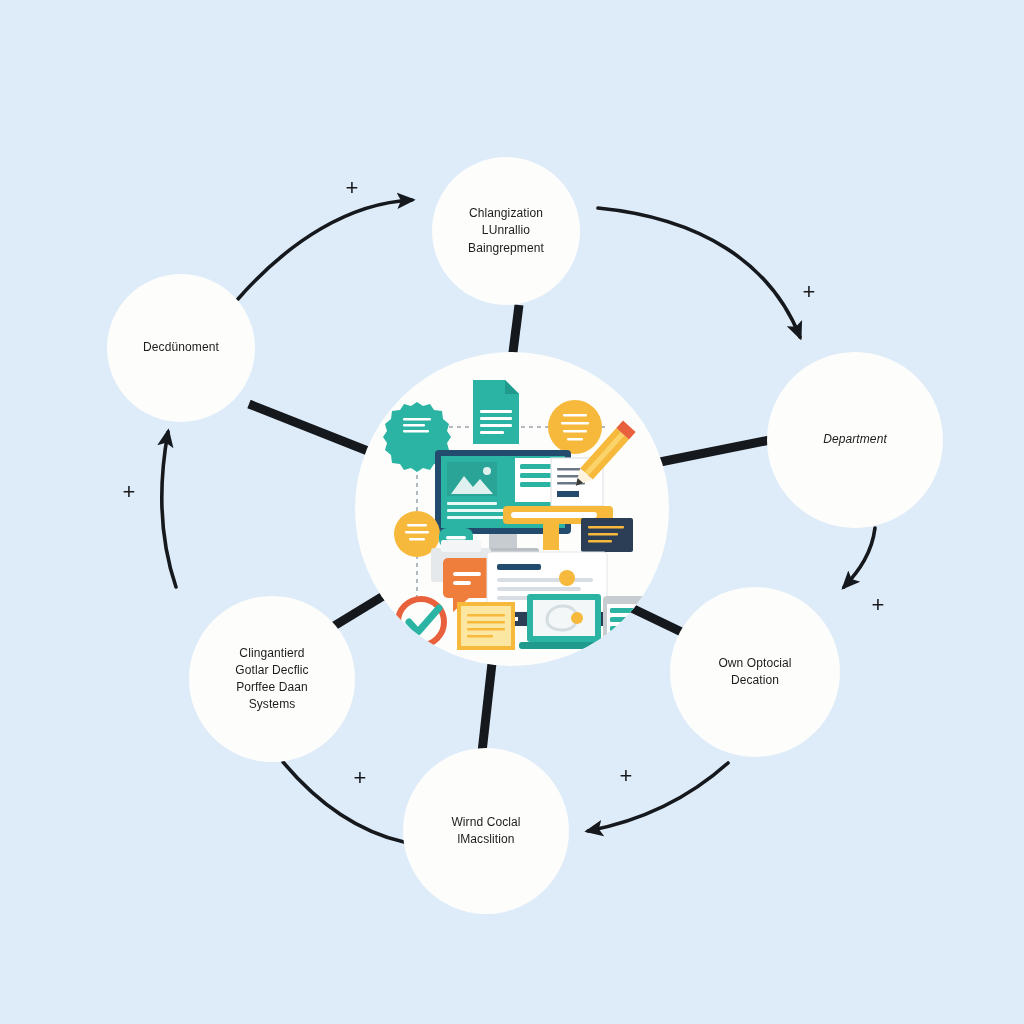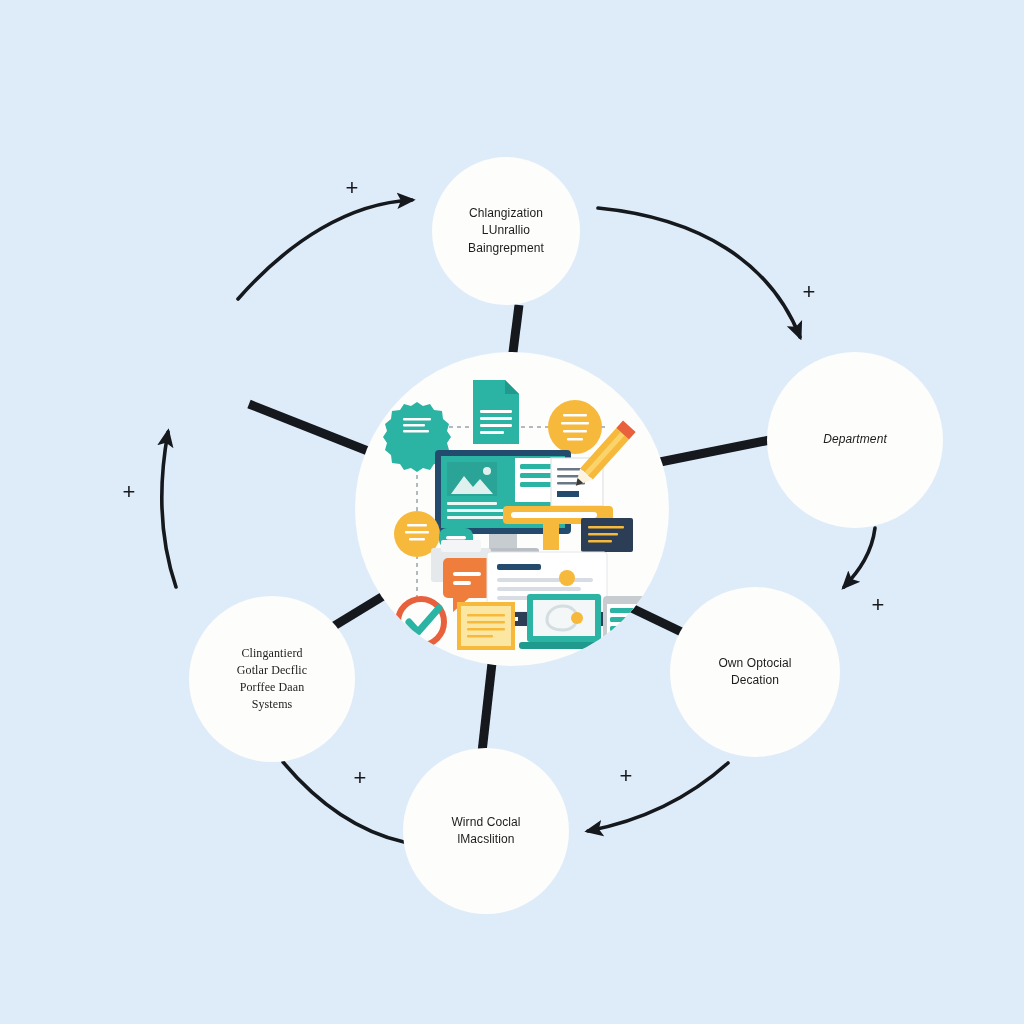--- a/index.html
+++ b/index.html
@@ -100,36 +100,39 @@
       <path d="M 176 587 C 160 540 158 487 168 432" marker-end="url(#arrowhead)"></path>
     </g>
   </svg>
 
   <div class="node" style="left:432px; top:157px; width:148px; height:148px;">
     <div class="node-label">Chlangization
 LUnrallio
 Baingrepment</div>
   </div>
 
+  <div class="node" style="left:107px; top:274px; width:148px; height:148px;">
+    <div class="node-label">Decdünoment</div>
+  </div>
 
   <div class="node" style="left:767px; top:352px; width:176px; height:176px;font-style:italic;">
     <div class="node-label">Department</div>
   </div>
 
   <div class="node" style="left:670px; top:587px; width:170px; height:170px;">
     <div class="node-label">Own Optocial
 Decation</div>
   </div>
 
   <div class="node" style="left:403px; top:748px; width:166px; height:166px;">
     <div class="node-label">Wirnd Coclal
 lMacslition</div>
   </div>
 
-  <div class="node" style="left:189px; top:596px; width:166px; height:166px;font-family:Liberation Serif, serif;">
+  <div class="node" style="left:189px; top:596px; width:166px; height:166px;">
     <div class="node-label">Clingantierd
 Gotlar Decflic
 Porffee Daan
 Systems</div>
   </div>
 
   <div class="hub">
     <svg class="hub-art" viewBox="0 0 314 314" width="314" height="314">
 
       <g stroke="#9aa3ab" stroke-width="1.5" stroke-dasharray="4 4" fill="none">

